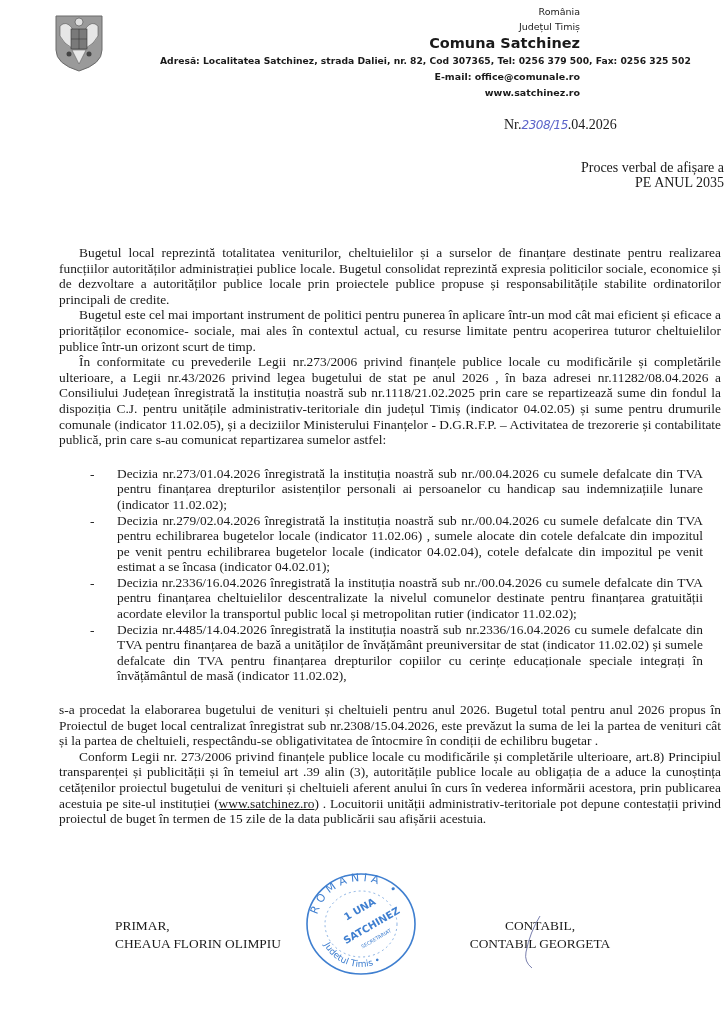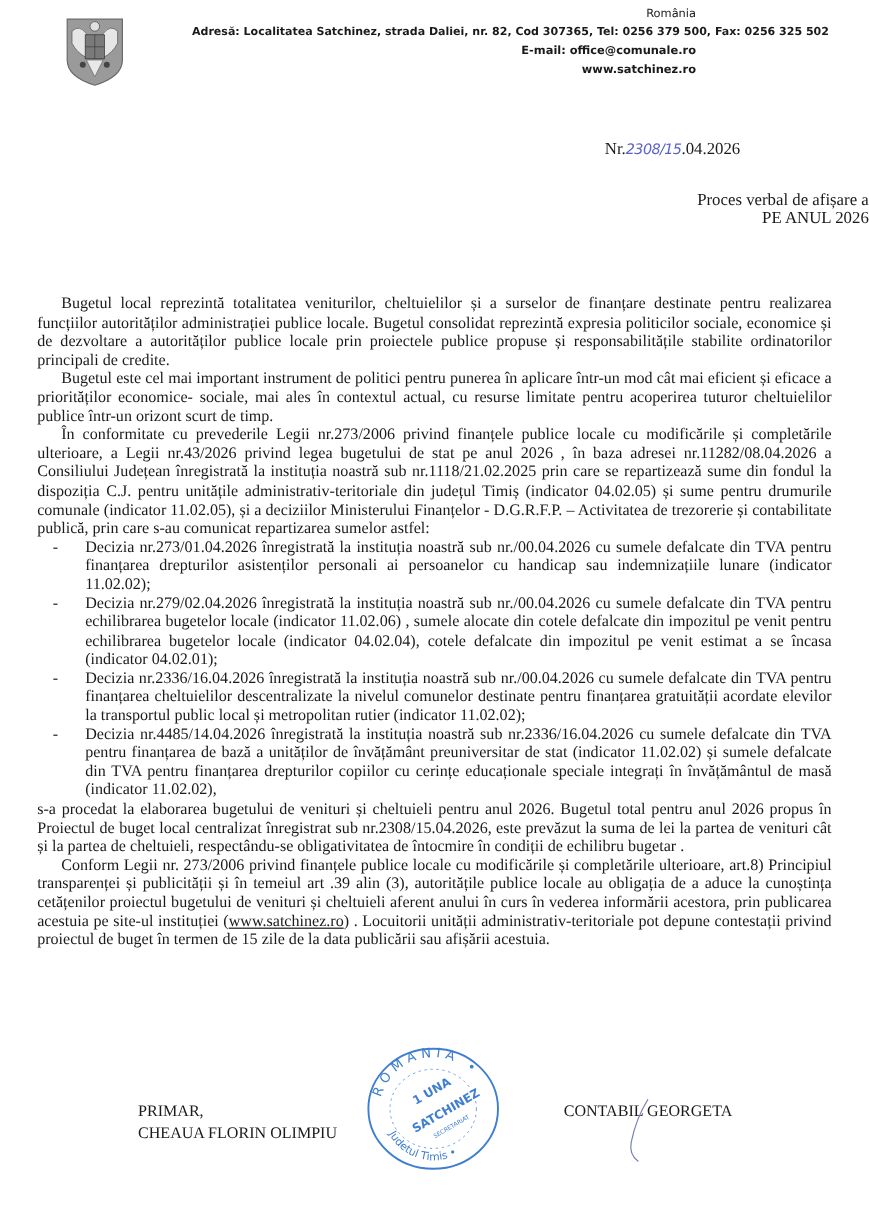--- a/index.html
+++ b/index.html
@@ -13,24 +13,24 @@
   .lh-line { font-size:9.5px; line-height:15px; }
   .lh-title { font-size:14.5px; font-weight:bold; line-height:19px; }
   .lh-address { font-size:9.2px; line-height:16px; font-weight:bold; white-space:nowrap; margin-left:10px;}
   .lh-small { font-size:9.5px; line-height:16px; font-weight:bold; }
 
   .regnum { position:absolute; left:504px; top:117px; font-size:14px; }
   .regnum .hand { color:#5b63c9; font-style:italic; font-family:"DejaVu Sans", sans-serif; font-size:12px; letter-spacing:-0.5px; }
 
   .doc-title { position:absolute; left:0; top:160px; width:724px; text-align:right; font-size:14px; line-height:15px; }
 
-  .body-text { position:absolute; left:31px; top:245px; width:662px; font-size:13.4px; line-height:15.6px; text-align:justify; }
+  .body-text { position:absolute; left:59px; top:245px; width:662px; font-size:13.4px; line-height:15.6px; text-align:justify; }
   .body-text p { margin:0; }
   .indent { text-indent:20px; }
-  ul.decisions { list-style:none; margin:0; padding:0 0 0 40px; }
+  ul.decisions { list-style:none; margin:18px; padding:0 0 0 40px; }
   ul.decisions li { position:relative; text-align:justify; }
   ul.decisions li::before { content:"-"; position:absolute; left:-27px; }
   .link { text-decoration:underline; }
 
   .sign-left { position:absolute; left:115px; top:917px; width:200px; text-align:left; font-size:13.4px; line-height:18px; }
   .sign-right { position:absolute; left:450px; top:917px; width:180px; text-align:center; font-size:13.4px; line-height:18px; }
   .stamp { position:absolute; left:300px; top:868px; width:122px; height:108px; }
   .sig-mark { position:absolute; left:512px; top:912px; width:40px; height:60px; }
 </style>
 </head>
@@ -46,32 +46,34 @@
     <line x1="25" y1="17" x2="25" y2="37" stroke="#333" stroke-width="0.5"></line>
     <line x1="17" y1="27" x2="33" y2="27" stroke="#333" stroke-width="0.5"></line>
     <path d="M18 38 L25 52 L32 38 Z" fill="#e8e8e8" stroke="#555" stroke-width="0.5"></path>
     <circle cx="15" cy="42" r="2.5" fill="#444"></circle>
     <circle cx="35" cy="42" r="2.5" fill="#444"></circle>
   </svg>
 </div>
 
 <div class="letterhead sans">
   <div class="lh-line">România</div>
+  <div class="lh-line">Județul Timiș</div>
+  <div class="lh-title">Comuna Satchinez</div>
   <div class="lh-address">Adresă: Localitatea Satchinez, strada Daliei, nr. 82, Cod  307365, Tel: 0256 379 500, Fax: 0256 325 502</div>
   <div class="lh-small">E-mail: office@comunale.ro</div>
   <div class="lh-small">www.satchinez.ro</div>
 </div>
 
 <div class="regnum serif">
   <span>Nr.</span><span class="hand">2308/15</span><span>.04.2026</span>
 </div>
 
 <div class="doc-title serif">
   <div>Proces verbal de afișare a</div>
-  <div>PE ANUL 2026</div>
+  <div>PE ANUL 2035</div>
 </div>
 
 <div class="body-text serif">
   <p class="indent">Bugetul local reprezintă totalitatea veniturilor, cheltuielilor și a surselor de finanțare destinate  pentru realizarea funcțiilor autorităților administrației publice locale. Bugetul consolidat reprezintă expresia politicilor sociale, economice și de dezvoltare a autorităților publice locale prin proiectele publice propuse și responsabilitățile stabilite ordinatorilor principali de credite.</p>
   <p class="indent">Bugetul este cel mai important instrument de politici pentru punerea în aplicare într-un mod cât mai eficient și eficace a priorităților economice- sociale, mai ales în contextul actual, cu resurse limitate pentru acoperirea tuturor cheltuielilor publice într-un orizont scurt de timp.</p>
   <p class="indent">În conformitate cu prevederile Legii nr.273/2006 privind finanțele publice locale cu modificările și completările ulterioare, a Legii nr.43/2026 privind legea bugetului de stat pe anul 2026 , în baza  adresei nr.11282/08.04.2026 a Consiliului Județean înregistrată la instituția noastră sub nr.1118/21.02.2025 prin care se repartizează sume din fondul la dispoziția C.J. pentru unitățile administrativ-teritoriale din județul Timiș (indicator 04.02.05) și sume pentru drumurile comunale (indicator 11.02.05),  și a deciziilor Ministerului Finanțelor  - D.G.R.F.P. – Activitatea de trezorerie și contabilitate publică,  prin care s-au comunicat repartizarea sumelor astfel:</p>
   <ul class="decisions">
     <li>Decizia nr.273/01.04.2026 înregistrată la instituția noastră sub nr./00.04.2026 cu sumele defalcate din TVA pentru finanțarea drepturilor asistenților personali ai persoanelor cu handicap sau indemnizațiile lunare  (indicator 11.02.02);</li>
     <li>Decizia nr.279/02.04.2026 înregistrată la instituția noastră sub nr./00.04.2026 cu sumele defalcate din TVA pentru echilibrarea bugetelor locale (indicator 11.02.06) , sumele alocate din cotele defalcate din impozitul pe venit pentru echilibrarea bugetelor locale (indicator 04.02.04), cotele defalcate din impozitul pe venit estimat a se încasa (indicator 04.02.01);</li>
     <li>Decizia nr.2336/16.04.2026 înregistrată la instituția noastră sub nr./00.04.2026 cu sumele defalcate din TVA pentru finanțarea cheltuielilor descentralizate la nivelul comunelor destinate pentru finanțarea gratuității acordate elevilor la transportul public local și  metropolitan rutier (indicator 11.02.02);</li>
@@ -100,20 +102,21 @@
     <text font-family="DejaVu Sans, sans-serif" font-size="9" fill="#3f7fd0">
       <textPath href="#stampArcBot" startOffset="10%">Judetul Timis •</textPath>
     </text>
     <text x="50" y="46" font-family="DejaVu Sans, sans-serif" font-size="10" font-weight="bold" fill="#3f7fd0" transform="rotate(-30 61 56)">1  UNA</text>
     <text x="38" y="66" font-family="DejaVu Sans, sans-serif" font-size="10" font-weight="bold" fill="#3f7fd0" transform="rotate(-30 61 56)">SATCHINEZ</text>
     <text x="50" y="78" font-family="DejaVu Sans, sans-serif" font-size="5" fill="#3f7fd0" transform="rotate(-30 61 56)">SECRETARIAT</text>
   </svg>
 </div>
 
 <div class="sign-right serif">
+  <div>CONTABIL,</div>
   <div>CONTABIL GEORGETA</div>
 </div>
 
 <div class="sig-mark">
   <svg width="40" height="60" viewBox="0 0 40 60">
     <path d="M28 4 Q18 20 14 40 Q12 50 20 56" fill="none" stroke="#7a7fae" stroke-width="1"></path>
   </svg>
 </div>
 
 </body></html>

